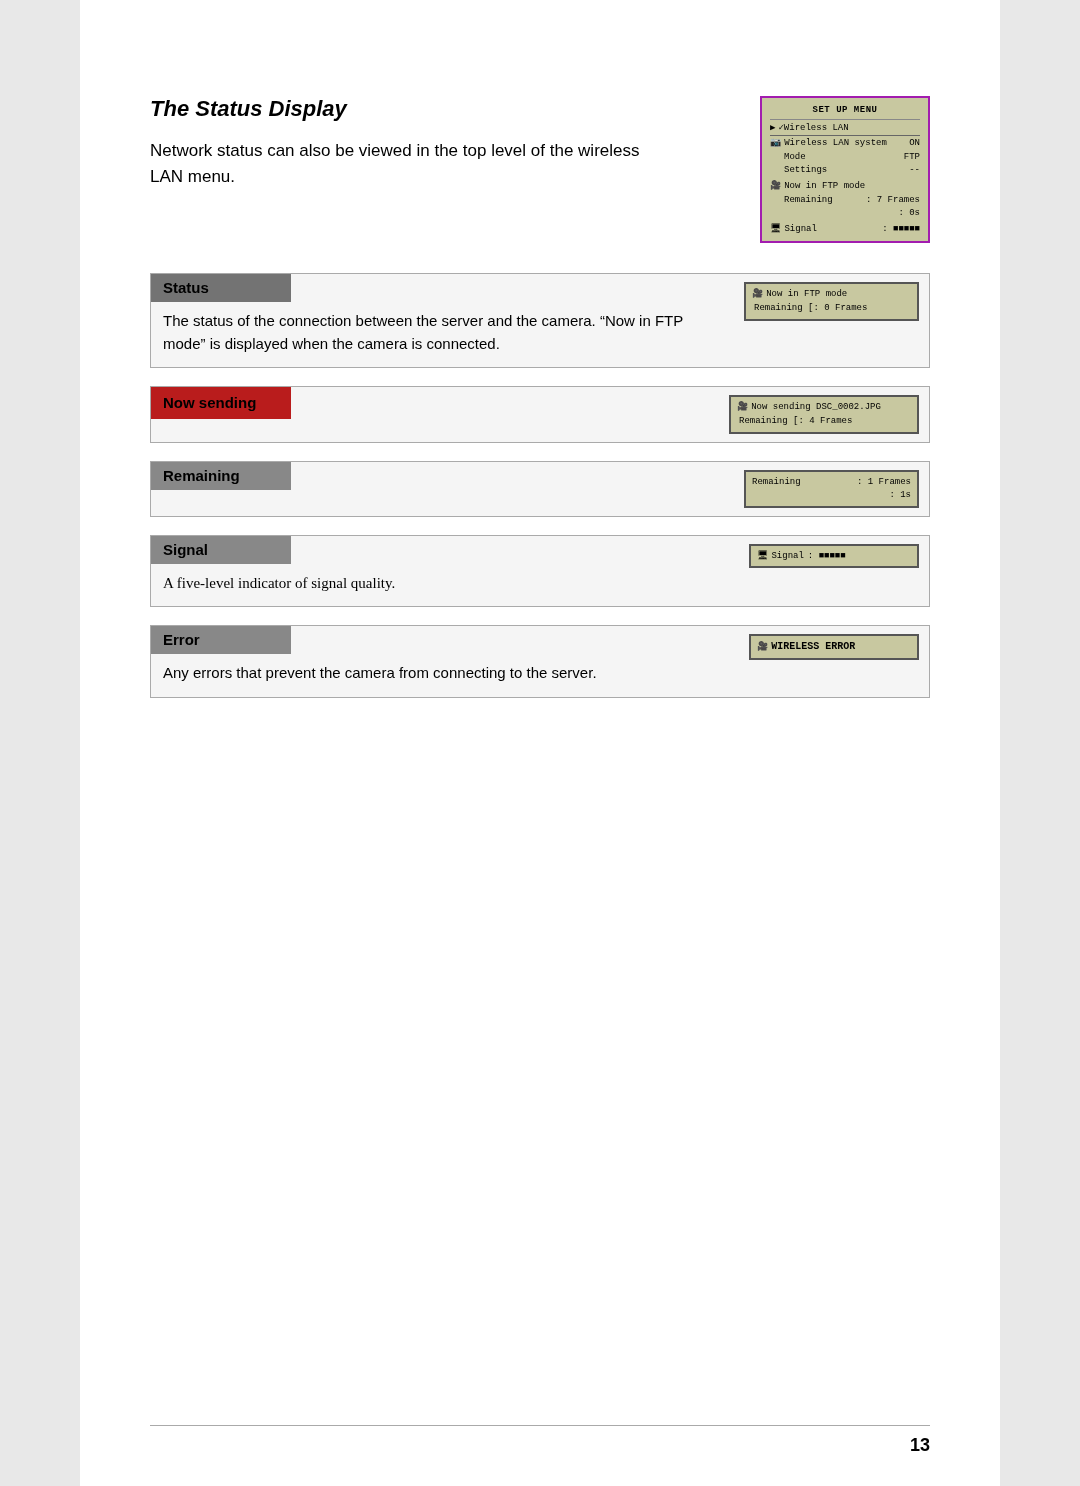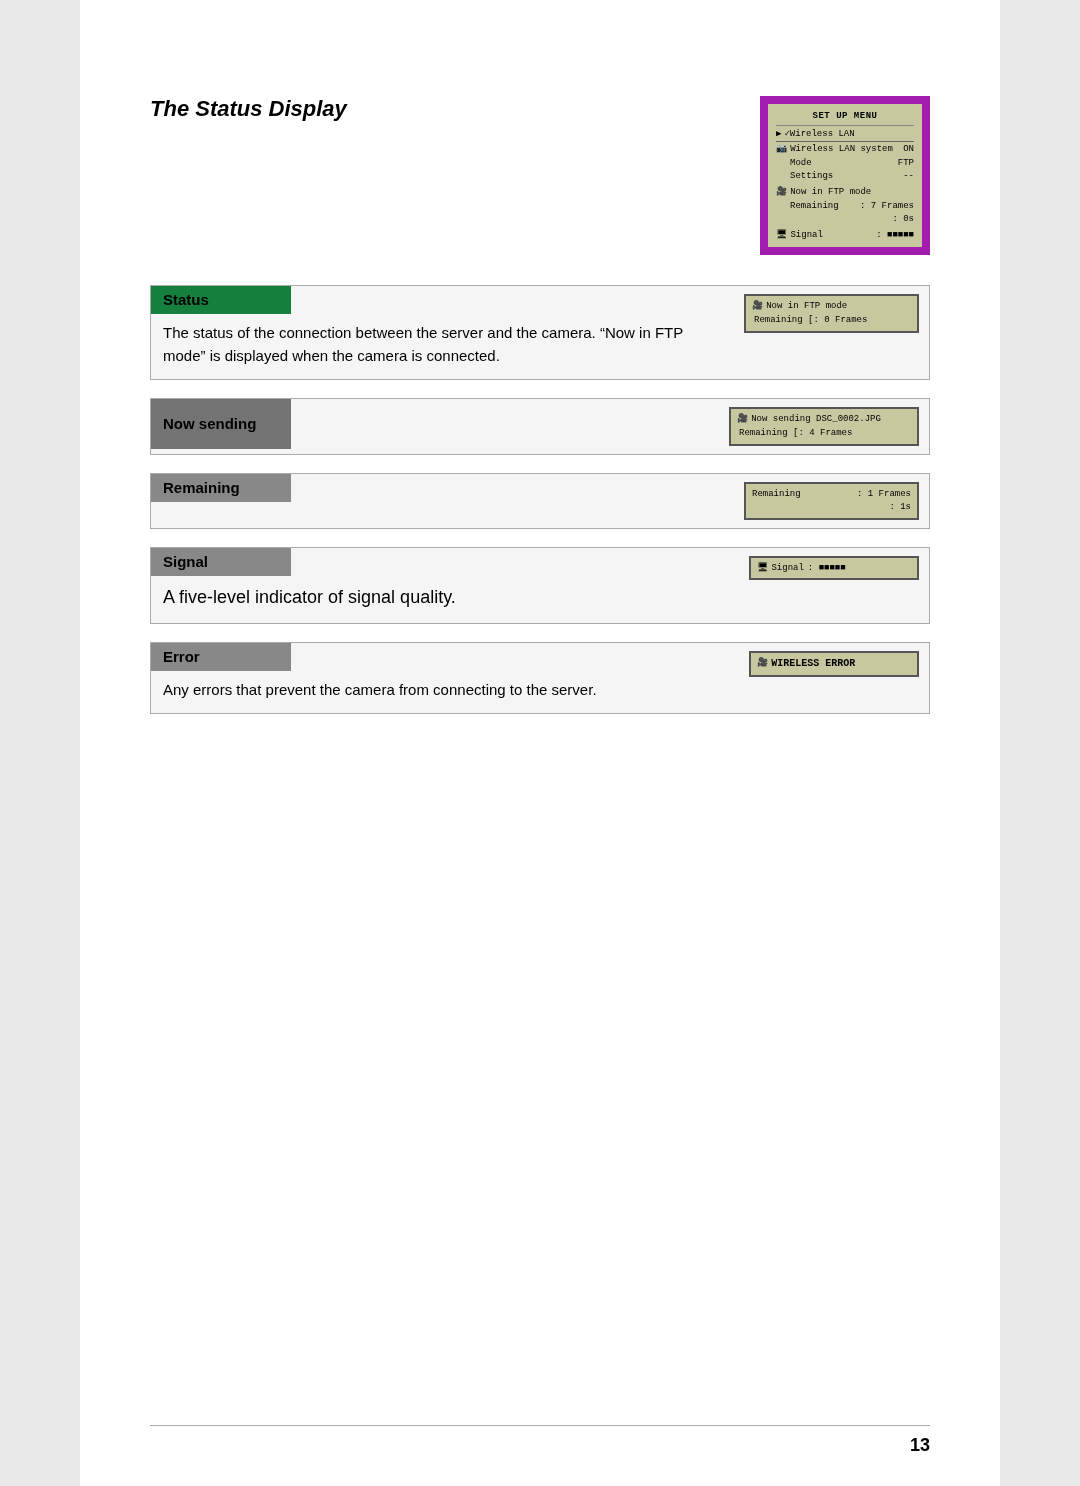--- a/index.html
+++ b/index.html
@@ -49,21 +49,21 @@
     }
 
     .setup-menu-img {
       margin-left: 30px;
       flex-shrink: 0;
     }
 
     
     .lcd-screen {
       background: #c8c8a0;
-      border: 8px solid #a21caf;
+      border: 2px solid #a21caf;
       padding: 6px 8px;
       font-family: 'Courier New', monospace;
       font-size: 10px;
       line-height: 1.4;
       min-width: 160px;
     }
 
     .lcd-screen-small {
       background: #c8c8a0;
       border: 2px solid #555;
@@ -125,20 +125,21 @@
 
   </style>
 </head>
 <body>
 
 <div class="page">
 
   <div class="top-area">
     <div class="intro-section">
       <div class="page-title">The Status Display</div>
+      <div class="intro-text">Network status can also be viewed in the top level of the wireless LAN menu.</div>
     </div>
 
     <div class="setup-menu-img">
       <div class="lcd-screen" style="width:170px;">
         <div class="lcd-header">SET UP MENU</div>
         <div class="lcd-divider"></div>
         <div style="display:flex; align-items:center; margin-bottom:1px;">
           <span style="font-size:9px; margin-right:3px;">▶</span>
           <span class="lcd-label">✓Wireless LAN</span>
         </div>
@@ -173,41 +174,41 @@
           <span class="lcd-label" style="flex:1;">Signal</span>
           <span class="lcd-label">: ■■■■■</span>
         </div>
       </div>
     </div>
   </div>
 
   <div class="section-card">
     <div class="full-row">
       <div style="flex:1;">
-        <div style="background:#15803d; padding:5px 12px; display:inline-block; min-width:140px;">
+        <div style="background:#737373; padding:5px 12px; display:inline-block; min-width:140px;">
           <span style="font-weight:bold; font-size:15px; font-family:Arial,sans-serif;">Status</span>
         </div>
         <div style="padding:8px 12px 12px 12px; font-size:15px; font-family:Arial,sans-serif; line-height:1.5;">The status of the connection between the server and the camera. “Now in FTP mode” is displayed when the camera is connected.</div>
       </div>
       <div style="padding:8px 10px; flex-shrink:0;">
         <div class="lcd-screen-small" style="width:175px;">
           <div style="display:flex; align-items:center; margin-bottom:1px;">
             <span style="font-size:9px; margin-right:3px;">🎥</span>
             <span class="lcd-label">Now in FTP mode</span>
           </div>
           <div class="lcd-label" style="padding-left:2px;">Remaining  [: 0 Frames</div>
         </div>
       </div>
     </div>
   </div>
 
   <div class="section-card">
     <div class="full-row">
       <div style="flex:1;">
-        <div style="background:#737373; padding:16px 12px; display:inline-block; min-width:140px;">
+        <div style="background:#b91c1c; padding:7px 12px; display:inline-block; min-width:140px;">
           <span style="font-weight:bold; font-size:15px; font-family:Arial,sans-serif;">Now sending</span>
         </div>
       </div>
       <div style="padding:8px 10px; flex-shrink:0;">
         <div class="lcd-screen-small" style="width:190px;">
           <div style="display:flex; align-items:center; margin-bottom:1px;">
             <span style="font-size:9px; margin-right:3px;">🎥</span>
             <span class="lcd-label">Now sending DSC_0002.JPG</span>
           </div>
           <div class="lcd-label" style="padding-left:2px;">Remaining  [: 4 Frames</div>
@@ -236,21 +237,21 @@
       </div>
     </div>
   </div>
 
   <div class="section-card">
     <div class="full-row">
       <div style="flex:1;">
         <div style="background:#888; padding:5px 12px; display:inline-block; min-width:140px;">
           <span style="font-weight:bold; font-size:15px; font-family:Arial,sans-serif;">Signal</span>
         </div>
-        <div style="padding:8px 12px 12px 12px; font-size:18px; font-family:Liberation Sans, sans-serif; line-height:1.5;">A five-level indicator of signal quality.</div>
+        <div style="padding:8px 12px 12px 12px; font-size:15px; font-family:Liberation Serif, serif; line-height:1.5;">A five-level indicator of signal quality.</div>
       </div>
       <div style="padding:8px 10px; flex-shrink:0;">
         <div class="lcd-screen-small" style="width:150px;">
           <div style="display:flex; align-items:center;">
             <span style="font-size:9px; margin-right:3px;">🖥</span>
             <span class="lcd-label">Signal</span>
             <span class="lcd-label" style="margin-left:4px;">: ■■■■■</span>
           </div>
         </div>
       </div>

